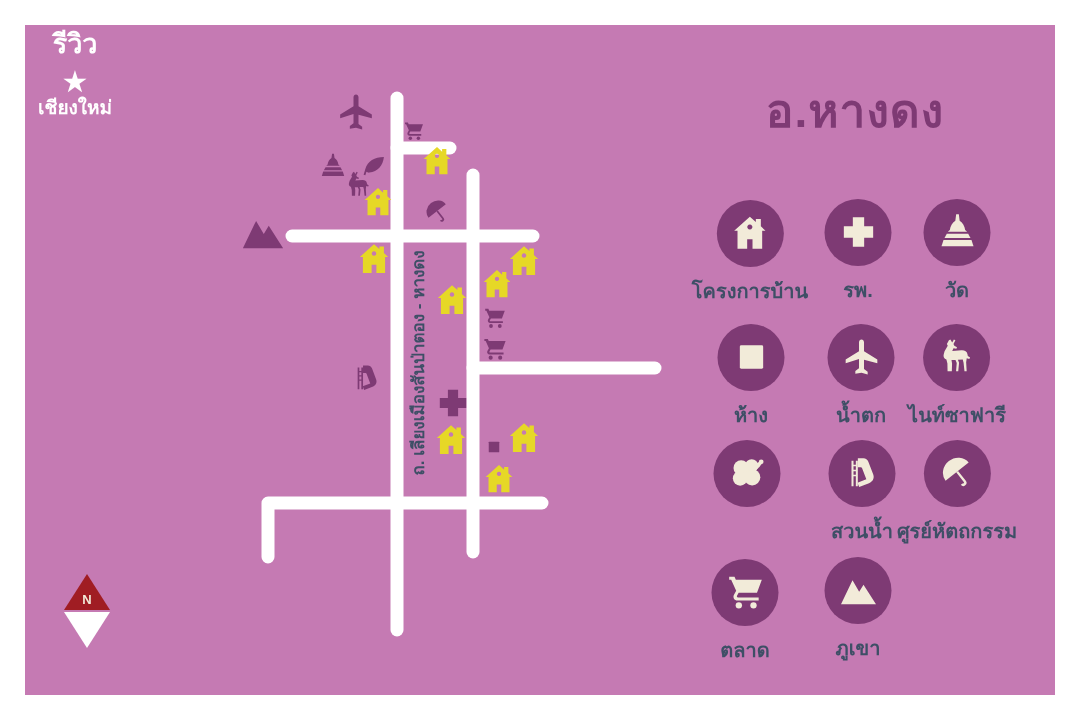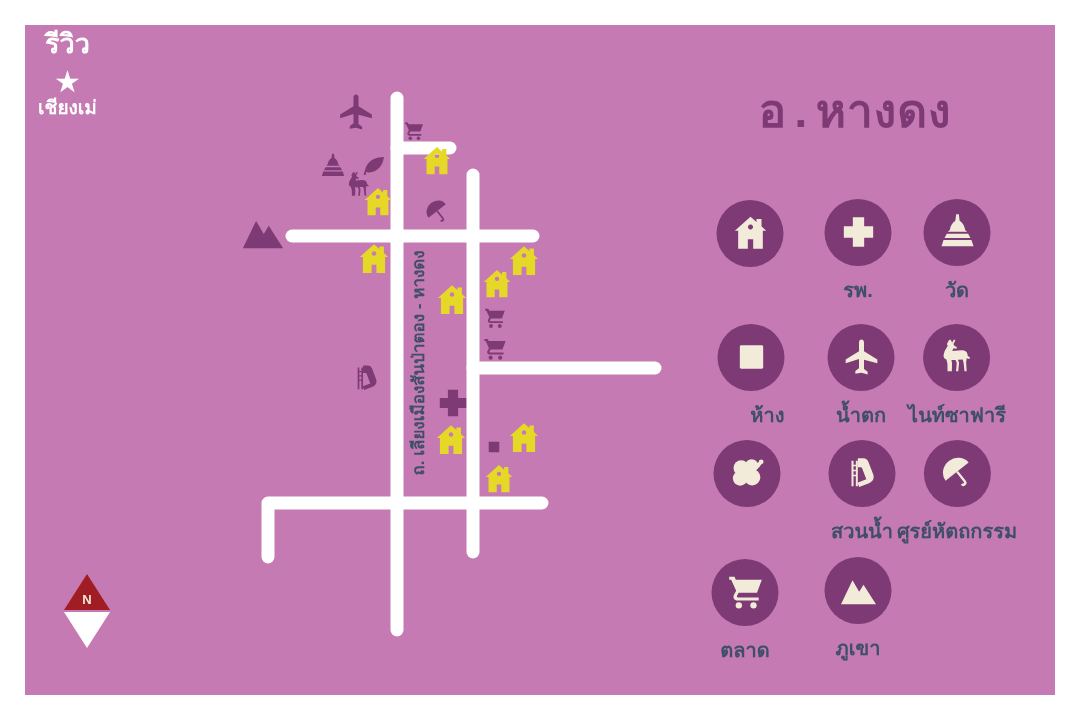--- a/index.html
+++ b/index.html
@@ -12,21 +12,21 @@
   #roads-svg{position:absolute;left:0;top:0;width:1080px;height:720px;pointer-events:none;}
   .marker{position:absolute;pointer-events:none;}
   
   .logo{position:absolute;left:38px;top:30px;color:var(--logo_white,#fff);line-height:1.05;}
   .logo-row{display:flex;align-items:center;gap:9px;flex-direction:column;}
   .logo-line1{font-size:27px;font-weight:bold;}
   .logo-star{font-size:30px;line-height:1;}
   .logo-line2{font-size:19px;font-weight:bold;margin-top:1px;}
   
   .title{position:absolute;left:855px;top:110px;transform:translate(-50%,-50%);
-    font-size:46px;font-weight:bold;color:var(--icon_purple,#7e3a74);white-space:nowrap;letter-spacing:1px;font-family:Liberation Mono, monospace;}
+    font-size:46px;font-weight:bold;color:var(--icon_purple,#7e3a74);white-space:nowrap;letter-spacing:1px;}
   
   .road-label{position:absolute;left:417px;top:363px;transform:translate(-50%,-50%) rotate(-90deg);
     font-size:17px;font-weight:bold;color:var(--label_navy,#3e4f66);white-space:nowrap;}
   
   .legend-item{position:absolute;transform:translateX(-50%);display:flex;flex-direction:column;align-items:center;}
   .legend-circle{width:67px;height:67px;border-radius:50%;background:var(--icon_purple,#7e3a74);
     display:flex;align-items:center;justify-content:center;}
   .legend-icon{width:40px;height:40px;fill:var(--cream,#f2ebd9);}
   .legend-label{margin-top:8px;font-size:20px;font-weight:bold;color:var(--label_navy,#3e4f66);white-space:nowrap;}
   
@@ -167,55 +167,56 @@
     <svg viewBox="0 0 24 24" class="marker" width="34" height="34" fill="#e6d826" style="left: 482px; top: 462px;">
       <use href="#icon-house" xlink:href="#icon-house"></use>
     </svg>
   </div>
 
 <div class="logo">
   <div class="logo-row">
     <span class="logo-line1">รีวิว</span>
     <span class="logo-star">★</span>
   </div>
-  <div class="logo-line2">เชียงเม่</div>
+  <div class="logo-line2">เชียงใหม่</div>
 </div>
 
 <div class="title">อ.หางดง</div>
 
 <div class="road-label">ถ. เลียงเมืองสันป่าตอง - หางดง</div>
 
 <div id="legend">
   <div class="legend-item" style="left: 750px; top: 199.5px;">
     <div class="legend-circle">
       <svg class="legend-icon" viewBox="0 0 24 24">
           <use href="#icon-house" xlink:href="#icon-house"></use>
         </svg>
     </div>
+    <div class="legend-label">โครงการบ้าน</div>
   </div>
 
   <div class="legend-item" style="left: 858px; top: 198.5px;">
     <div class="legend-circle">
       <svg class="legend-icon" viewBox="0 0 24 24">
           <use href="#icon-cross" xlink:href="#icon-cross"></use>
         </svg>
     </div>
     <div class="legend-label">รพ.</div>
   </div>
 
   <div class="legend-item" style="left: 957px; top: 198.5px;">
     <div class="legend-circle">
       <svg class="legend-icon" viewBox="0 0 24 24">
           <use href="#icon-temple" xlink:href="#icon-temple"></use>
         </svg>
     </div>
     <div class="legend-label">วัด</div>
   </div>
 
-  <div class="legend-item" style="left: 751px; top: 323.5px; align-items: flex-end;">
+  <div class="legend-item" style="left: 751px; top: 323.5px;">
     <div class="legend-circle">
       <svg class="legend-icon" viewBox="0 0 24 24">
           <use href="#icon-square" xlink:href="#icon-square"></use>
         </svg>
     </div>
     <div class="legend-label">ห้าง</div>
   </div>
 
   <div class="legend-item" style="left: 861px; top: 323.5px;">
     <div class="legend-circle">

